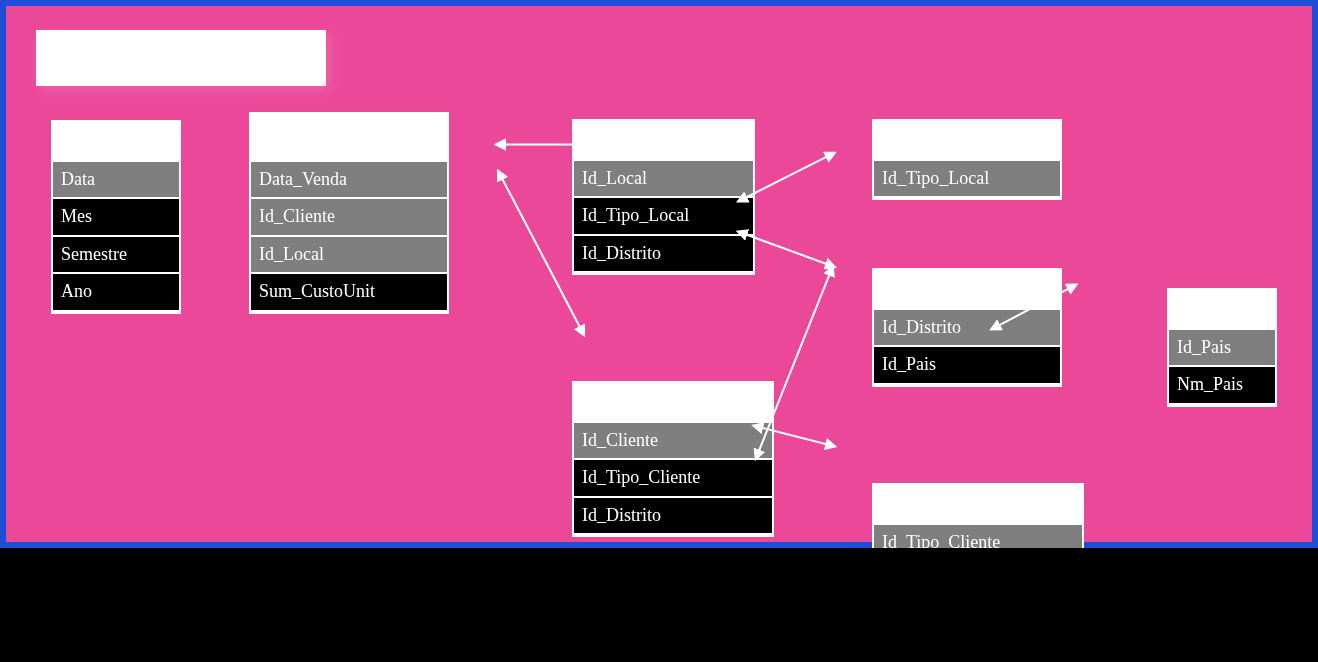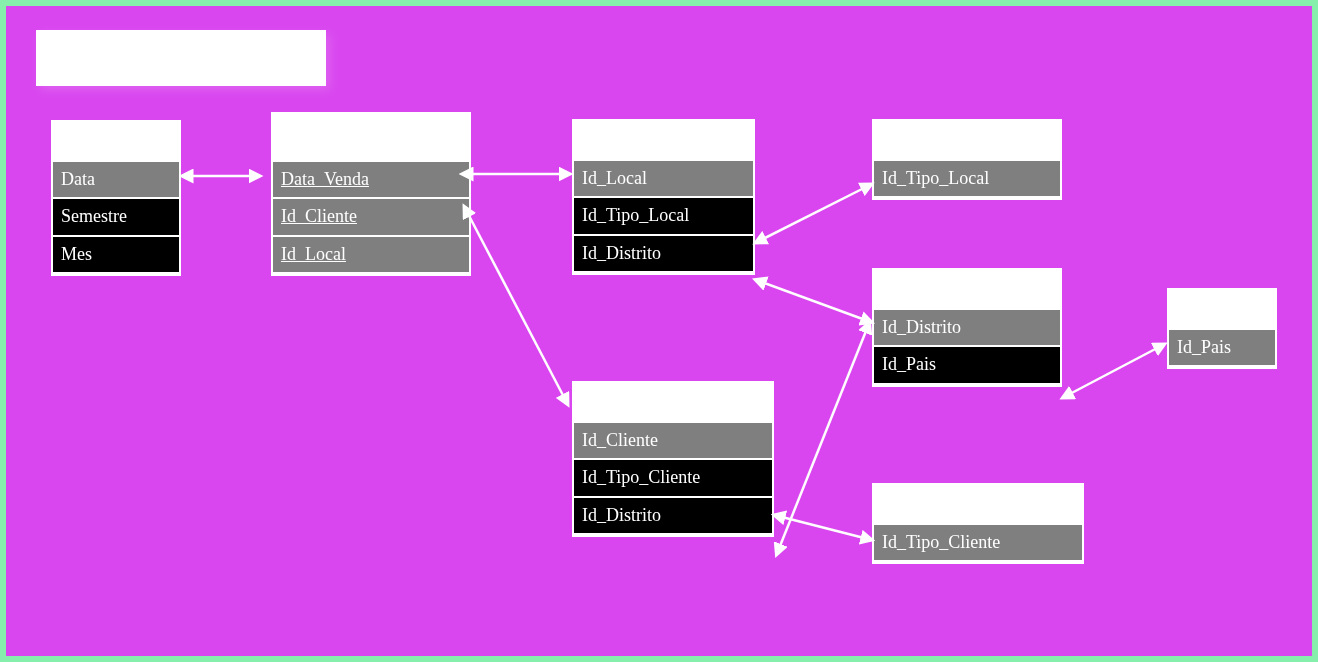--- a/index.html
+++ b/index.html
@@ -6,24 +6,24 @@
     margin: 0;
     padding: 0;
     background: #000;
     font-family: "Times New Roman", Times, serif;
     font-size: 18px;
     color: #fff;
   }
   .frame {
     position: relative;
     width: 1318px;
-    height: 662px;
+    height: 548px;
     box-sizing: border-box;
-    border: 6px solid #86efac;
-    background: #d946ef;
+    border: 6px solid #1d4ed8;
+    background: #ec4899;
   }
   .title-box {
     position: absolute;
     left: 30px;
     top: 24px;
     width: 290px;
     height: 56px;
     background: #fff;
     box-shadow: 4px 4px 10px rgba(255,255,255,0.15);
   }
@@ -70,29 +70,31 @@
 </head>
 <body>
 
 <div class="frame">
 
   <div class="title-box"></div>
 
   <div class="table" style="left:45px; top:114px; width:130px;">
     <div class="header"></div>
     <div class="field key"><span>Data</span></div>
+    <div class="field normal"><span>Mes</span></div>
     <div class="field normal"><span>Semestre</span></div>
-    <div class="field normal"><span>Mes</span></div>
+    <div class="field normal"><span>Ano</span></div>
   </div>
 
-  <div class="table" style="left:265px; top:106px; width:200px;text-decoration:underline;">
+  <div class="table" style="left:243px; top:106px; width:200px;">
     <div class="header" style="height:48px;"></div>
     <div class="field key"><span>Data_Venda</span></div>
     <div class="field key"><span>Id_Cliente</span></div>
     <div class="field key"><span>Id_Local</span></div>
+    <div class="field normal"><span>Sum_CustoUnit</span></div>
   </div>
 
   <div class="table" style="left:566px; top:113px; width:183px;">
     <div class="header"></div>
     <div class="field key"><span>Id_Local</span></div>
     <div class="field normal"><span>Id_Tipo_Local</span></div>
     <div class="field normal"><span>Id_Distrito</span></div>
   </div>
 
   <div class="table" style="left:866px; top:113px; width:190px;">
@@ -102,20 +104,21 @@
 
   <div class="table" style="left:866px; top:262px; width:190px;">
     <div class="header"></div>
     <div class="field key"><span>Id_Distrito</span></div>
     <div class="field normal"><span>Id_Pais</span></div>
   </div>
 
   <div class="table" style="left:1161px; top:282px; width:110px;">
     <div class="header"></div>
     <div class="field key"><span>Id_Pais</span></div>
+    <div class="field normal"><span>Nm_Pais</span></div>
   </div>
 
   <div class="table" style="left:566px; top:375px; width:202px;">
     <div class="header"></div>
     <div class="field key"><span>Id_Cliente</span></div>
     <div class="field normal"><span>Id_Tipo_Cliente</span></div>
     <div class="field normal"><span>Id_Distrito</span></div>
   </div>
 
   <div class="table" style="left:866px; top:477px; width:212px;">

